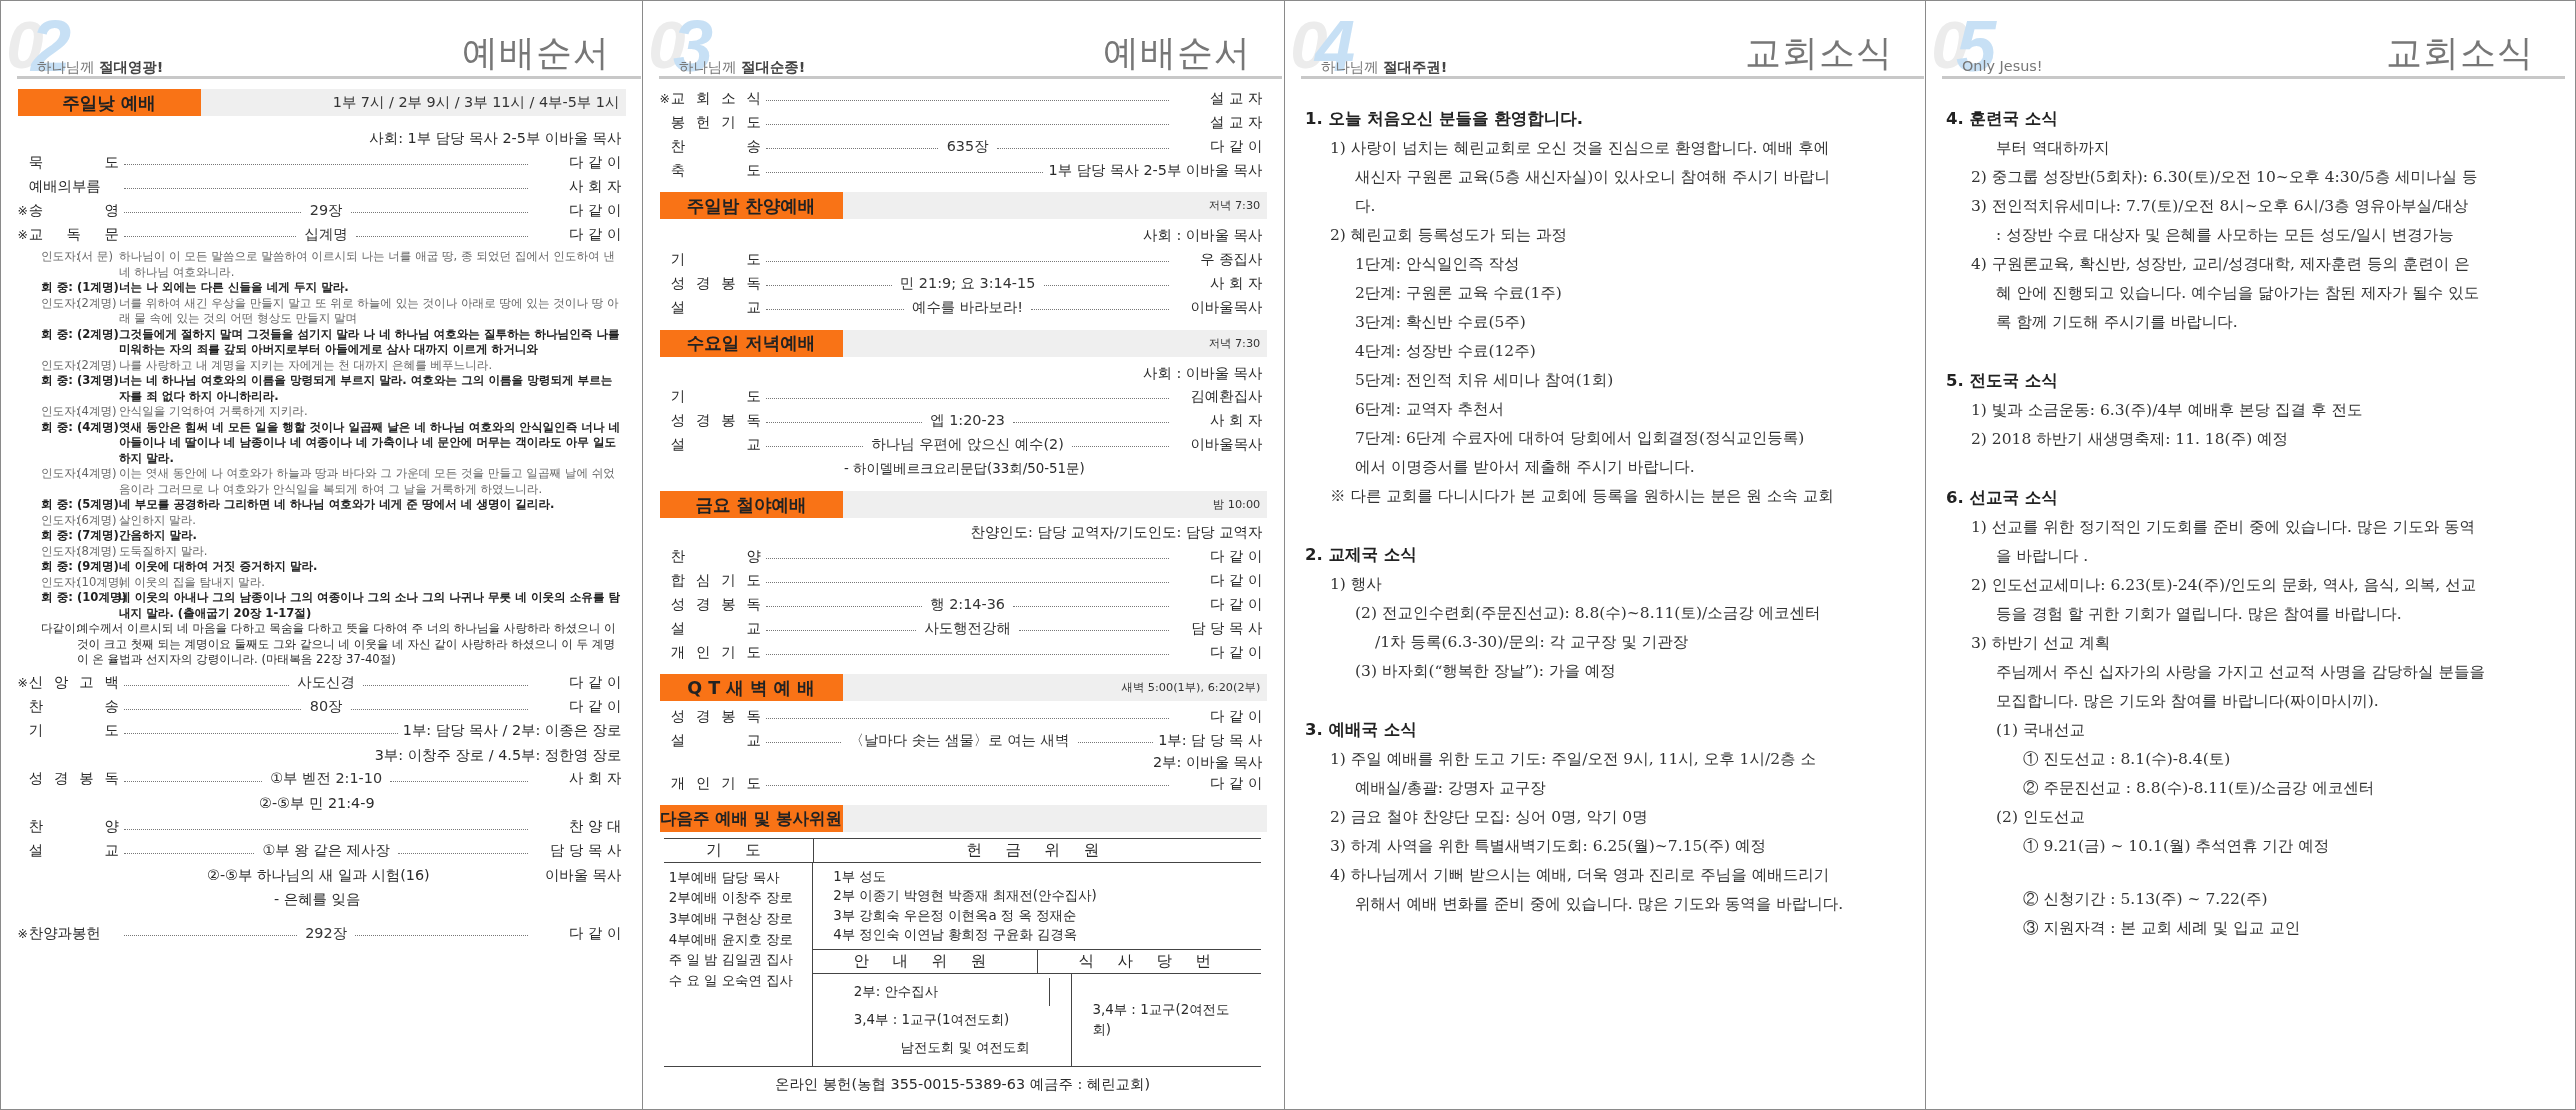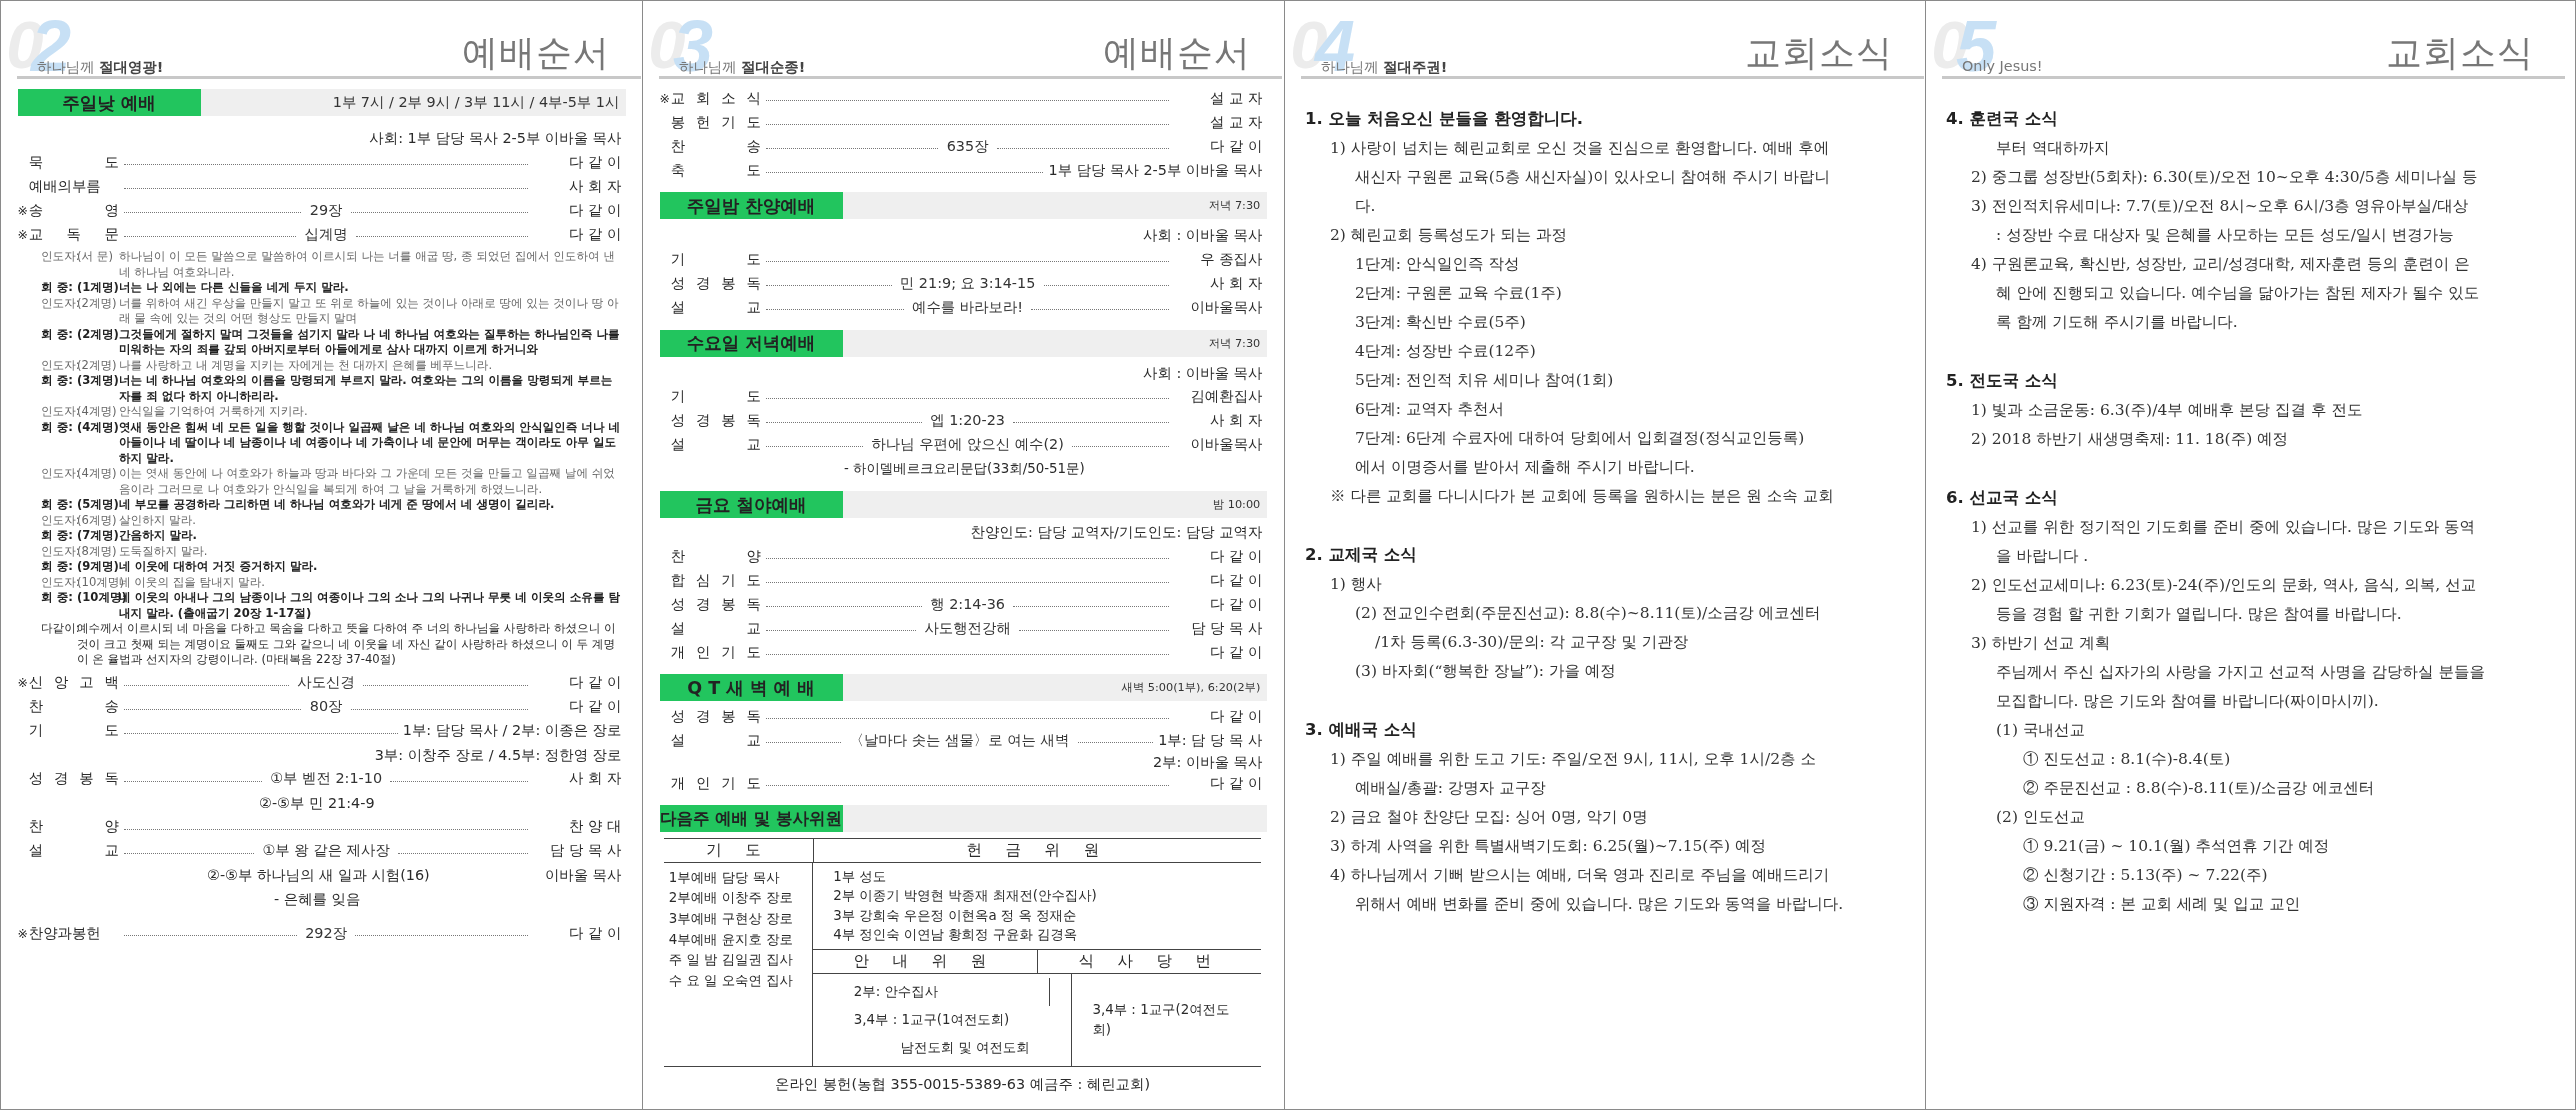--- a/index.html
+++ b/index.html
@@ -11,21 +11,21 @@
   .panel.p4{left:1284px;border-left:1px solid #8a8a8a;}
   .panel.p5{left:1925px;border-left:1px solid #8a8a8a;}
   .ghost0{position:absolute;left:5.2px;top:10.3px;font-size:67px;font-style:italic;font-weight:bold;color:#ececec;font-family:"Liberation Sans",sans-serif;line-height:1;}
   .bignum{position:absolute;left:30px;top:9.3px;font-size:72px;font-style:italic;font-weight:bold;color:#c7e0f5;font-family:"Liberation Sans",sans-serif;line-height:1;}
   .motto{position:absolute;left:36px;top:57px;font-size:14.4px;color:#777;}
   .motto b{color:#444;}
   .title{position:absolute;right:31px;top:28px;font-size:36px;color:#777;letter-spacing:1px;}
   .hrule{position:absolute;left:15.5px;right:0;top:75px;height:3.1px;background:#c8c8c8;}
   .content{position:absolute;left:0;right:0;top:88px;}
   .sec-head{position:relative;margin:0 15.5px 0 16.5px;height:27px;background:#efefef;}
-  .sec-head .lab{position:absolute;left:0;top:0;width:183px;height:27px;background:#22c55e;font-size:17.5px;font-weight:bold;color:#222;display:flex;align-items:center;justify-content:center;}
+  .sec-head .lab{position:absolute;left:0;top:0;width:183px;height:27px;background:#f97316;font-size:17.5px;font-weight:bold;color:#222;display:flex;align-items:center;justify-content:center;}
   .sec-head .time{position:absolute;right:6.2px;top:0;height:27px;display:flex;align-items:center;font-size:11.3px;color:#333;}
   .sec-head.big .time{font-size:14.4px;}
   .row{position:relative;display:flex;align-items:center;margin:0 19.6px 0 16.5px;height:24px;font-size:14.4px;}
   .row .mk{width:11.3px;font-size:12.4px;}
   .row .lbl{width:90px;display:flex;justify-content:space-between;}
   .row .dots{flex:1;border-bottom:1.5px dotted #777;height:0;margin:0 5.2px;position:relative;top:2.1px;}
   .row .mid{padding:0 3.1px;color:#333;white-space:nowrap;}
   .row .who{min-width:88px;text-align:right;white-space:nowrap;}
   .right-note{margin:0 19.6px 0 0;text-align:right;font-size:14.4px;height:24px;line-height:24px;}
   .sub-line{font-size:14.4px;height:24px;line-height:24px;}
@@ -646,18 +646,18 @@
         <div class="it">2) 인도선교세미나: 6.23(토)-24(주)/인도의 문화, 역사, 음식, 의복, 선교</div>
         <div class="it" style="padding-left: 25px;">등을 경험 할 귀한 기회가 열립니다. 많은 참여를 바랍니다.</div>
         <div class="it">3) 하반기 선교 계획</div>
         <div class="it" style="padding-left: 25px;">주님께서 주신 십자가의 사랑을 가지고 선교적 사명을 감당하실 분들을</div>
         <div class="it" style="padding-left: 25px;">모집합니다. 많은 기도와 참여를 바랍니다(짜이마시끼).</div>
         <div class="it" style="padding-left: 25px;">(1) 국내선교</div>
         <div class="it" style="padding-left: 52px;">① 진도선교 : 8.1(수)-8.4(토)</div>
         <div class="it" style="padding-left: 52px;">② 주문진선교 : 8.8(수)-8.11(토)/소금강 에코센터</div>
         <div class="it" style="padding-left: 25px;">(2) 인도선교</div>
         <div class="it" style="padding-left: 52px;">① 9.21(금) ~ 10.1(월)  추석연휴 기간 예정</div>
-        <div class="it" style="padding-left: 52px;">② 신청기간 : 5.13(주) ~ 7.22(주)</div>
+        <div class="it" style="padding-left: 52px; margin-top: 24px;">② 신청기간 : 5.13(주) ~ 7.22(주)</div>
         <div class="it" style="padding-left: 52px;">③ 지원자격 : 본 교회 세례 및 입교 교인</div>
       </div>
   </div>
 </div>
 
 
 </body></html>

